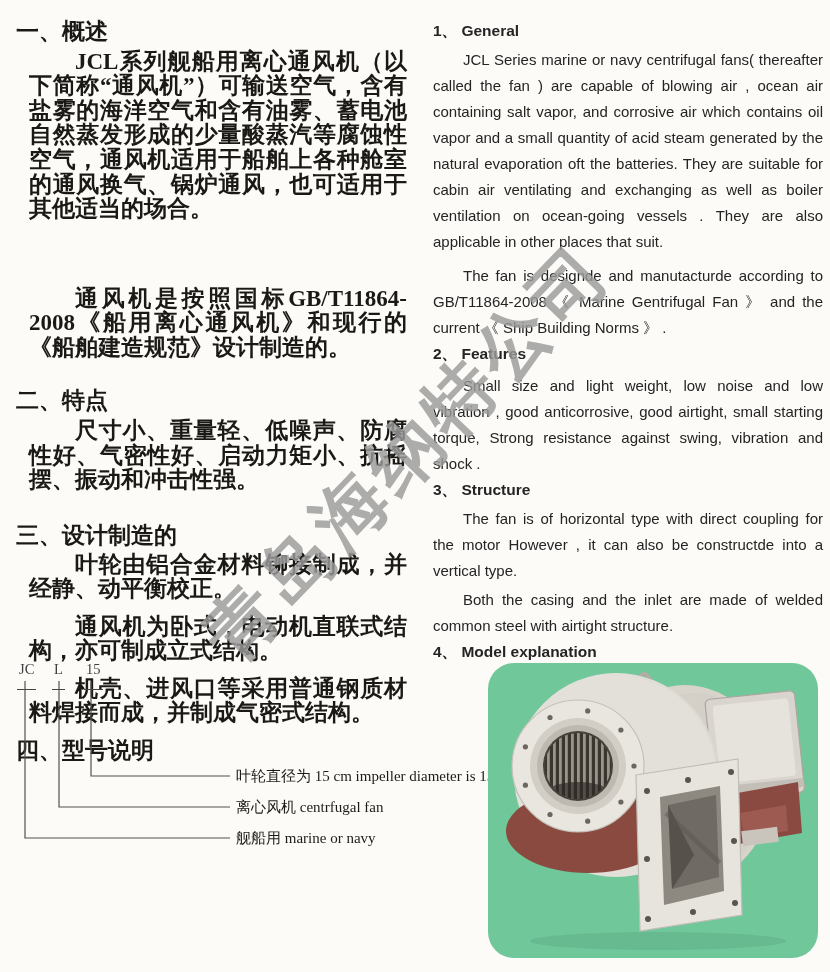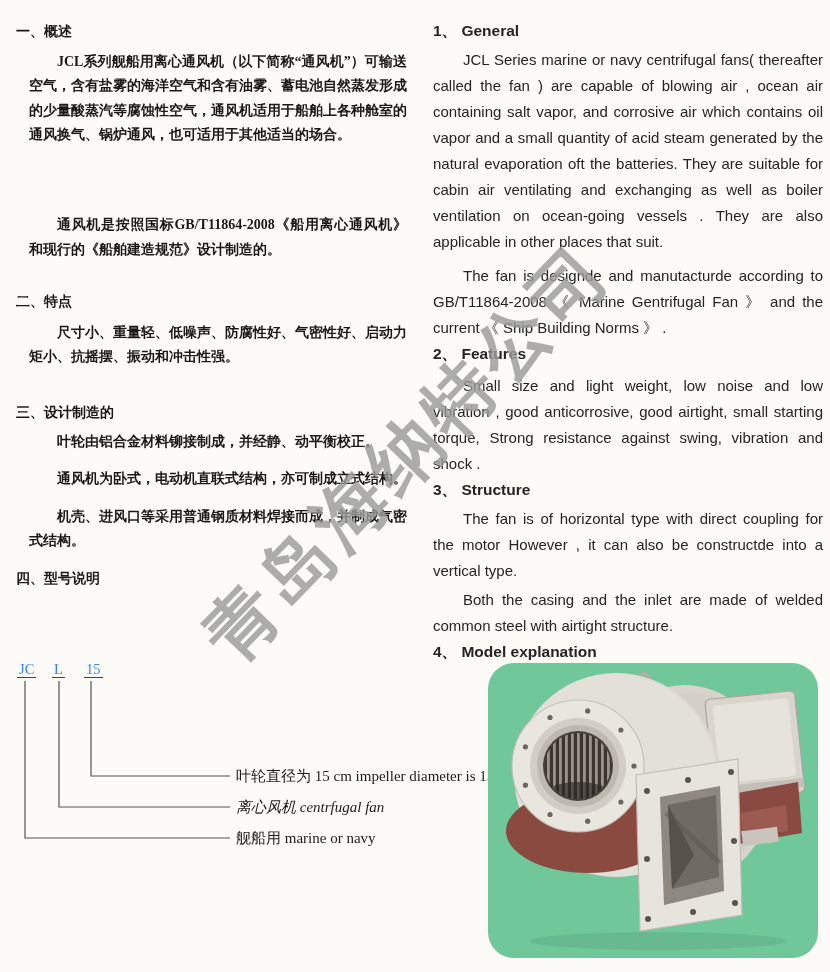--- a/index.html
+++ b/index.html
@@ -4,21 +4,21 @@
 <style>
   html,body { margin:0; padding:0; background:#e8e8e8; }
   .page {
     position:relative; width:830px; height:972px; margin:0 auto;
     background:#fcfbf8; overflow:hidden;
     font-family:"Liberation Serif", serif;
   }
   
   .col-left {
     position:absolute; left:16px; top:20px; width:404px;
-    color:#1b1916; font-weight:bold; font-size:14px; line-height:24.6px;
+    color:#1b1916; font-weight:bold; font-size:23px; line-height:24.6px;
   }
   .col-left .zh-h { margin:0; }
   .col-left p { margin:13px; text-indent:2em; text-align:justify; }
   .mt5{margin-top:5px!important}.mt65{margin-top:65px!important}.mt28{margin-top:28px!important}
   .mt6{margin-top:6px!important}.mt31{margin-top:31px!important}.mt4{margin-top:4px!important}
   .mt3{margin-top:3px!important}.mt8{margin-top:8px!important}
   
   .col-right {
     position:absolute; left:433px; top:18px; width:390px;
     color:#242424; font-size:15px; line-height:26px;
@@ -28,22 +28,22 @@
   .col-right p { margin:0; text-indent:2em; text-align:justify; }
   
   .watermark {
     position:absolute; left:134px; top:405px; z-index:5;
     font-size:72px; font-weight:bold; letter-spacing:6px; white-space:nowrap;
     color:#9b9b9b; opacity:0.82; transform:rotate(-46deg); transform-origin:center;
     pointer-events:none; font-family:"Liberation Serif", serif;
   }
   
   .diagram-code {
-    position:absolute; font-size:14.5px; color:#3b82f6;
-    border-bottom:1px solid #444; padding:0 2px 0 2px; line-height:15px;
+    position:absolute; font-size:14.5px; color:#404040;
+    border-bottom:1px solid #444; padding:0 2px 12px 2px; line-height:15px;
     font-family:"Liberation Serif", serif;
   }
   .diagram-label {
     position:absolute; left:236px; font-size:15px; color:#1d1b18;
     white-space:nowrap; font-family:"Liberation Serif", serif;
   }
   .diagram-lines { position:absolute; left:0; top:655px; }
   
   .photo {
     position:absolute; left:488px; top:663px; width:330px; height:295px;
@@ -92,21 +92,21 @@
   <span class="diagram-code" style="left:52px; top:662px;">L</span>
   <span class="diagram-code" style="left:84px; top:662px;">15</span>
 
   <svg class="diagram-lines" width="480" height="210">
     <polyline points="91,26 91,121 230,121" fill="none" stroke="#55524d" stroke-width="1.2"></polyline>
     <polyline points="59,26 59,152 230,152" fill="none" stroke="#55524d" stroke-width="1.2"></polyline>
     <polyline points="25,26 25,183 230,183" fill="none" stroke="#55524d" stroke-width="1.2"></polyline>
   </svg>
 
   <div class="diagram-label" style="top:767px;">叶轮直径为 15 cm impeller diameter is 15cm</div>
-  <div class="diagram-label" style="top:798px;font-style:italic;">离心风机 centrfugal fan</div>
+  <div class="diagram-label" style="top:798px;">离心风机 centrfugal fan</div>
   <div class="diagram-label" style="top:829px;">舰船用 marine or navy</div>
 
   <div class="photo" style="background:#6fc79a;">
     <svg viewBox="0 0 330 295" width="330" height="295">
 
       <ellipse cx="170" cy="278" rx="128" ry="9" fill="#000000" opacity="0.07"></ellipse>
 
       <ellipse cx="197" cy="122" rx="88" ry="100" fill="#d8d4cc"></ellipse>
       <ellipse cx="207" cy="122" rx="72" ry="92" fill="#cfcbc3" opacity="0.5"></ellipse>
 

